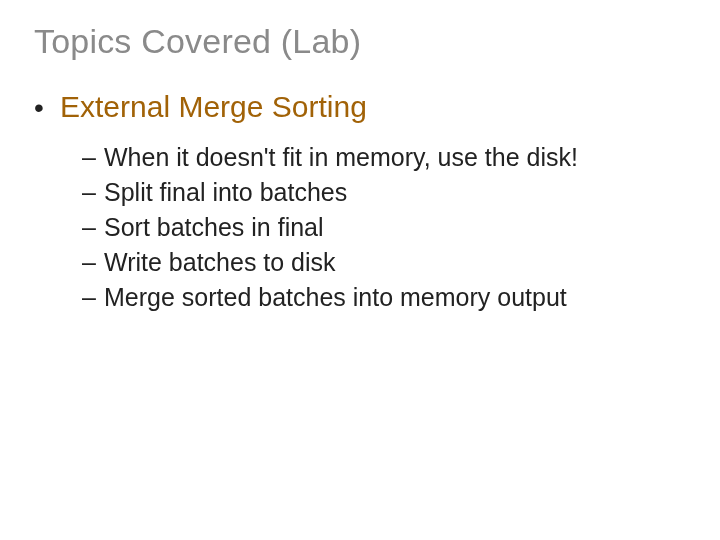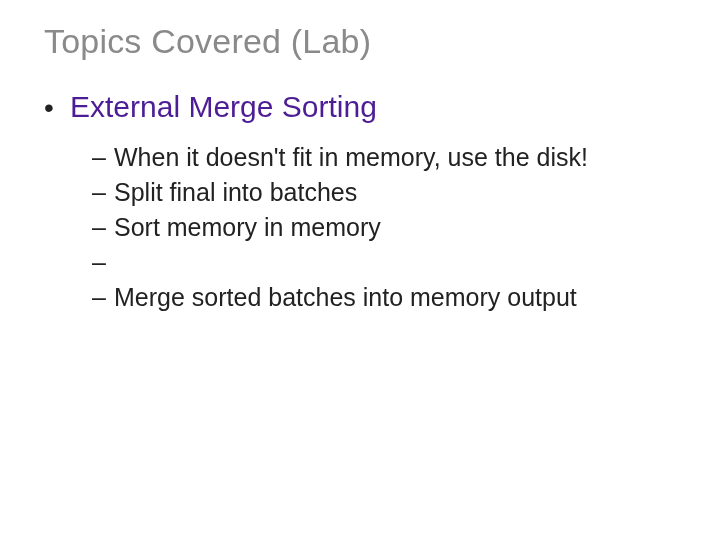--- a/index.html
+++ b/index.html
@@ -10,21 +10,21 @@
     background: #ffffff;
     font-family: "Segoe UI Light", "Segoe UI", "Helvetica Neue", Arial, sans-serif;
     font-weight: 300;
     color: #222;
     overflow: hidden;
   }
   .slide {
     box-sizing: border-box;
     width: 720px;
     height: 540px;
-    padding: 22px 34px 0 44px;
+    padding: 22px 34px 0 34px;
   }
   .title {
     font-size: 34px;
     font-weight: 300;
     color: #8a8a8a;
     letter-spacing: 0.2px;
     margin: 0 0 28px 0;
     line-height: 1.15;
   }
   .level1 {
@@ -37,21 +37,21 @@
     line-height: 1.2;
     color: #222;
     width: 26px;
     flex: 0 0 26px;
     text-align: left;
     padding-top: 2px;
   }
   .level1 .text {
     font-size: 30px;
     font-weight: 300;
-    color: #4c1d95;
+    color: #a16207;
     line-height: 1.2;
   }
   .level2-list {
     margin-left: 48px;
   }
   .level2 {
     display: flex;
     align-items: flex-start;
     margin: 0 0 2px 0;
   }
@@ -86,23 +86,24 @@
     <div class="level2">
       <div class="bullet">–</div>
       <div class="text">When it doesn't fit in memory, use the disk!</div>
     </div>
     <div class="level2">
       <div class="bullet">–</div>
       <div class="text">Split final into batches</div>
     </div>
     <div class="level2">
       <div class="bullet">–</div>
-      <div class="text">Sort memory in memory</div>
+      <div class="text">Sort batches in final</div>
     </div>
     <div class="level2">
       <div class="bullet">–</div>
+      <div class="text">Write batches to disk</div>
     </div>
     <div class="level2">
       <div class="bullet">–</div>
       <div class="text">Merge sorted batches into memory output</div>
     </div>
   </div>
 </div>
 
 </body></html>

